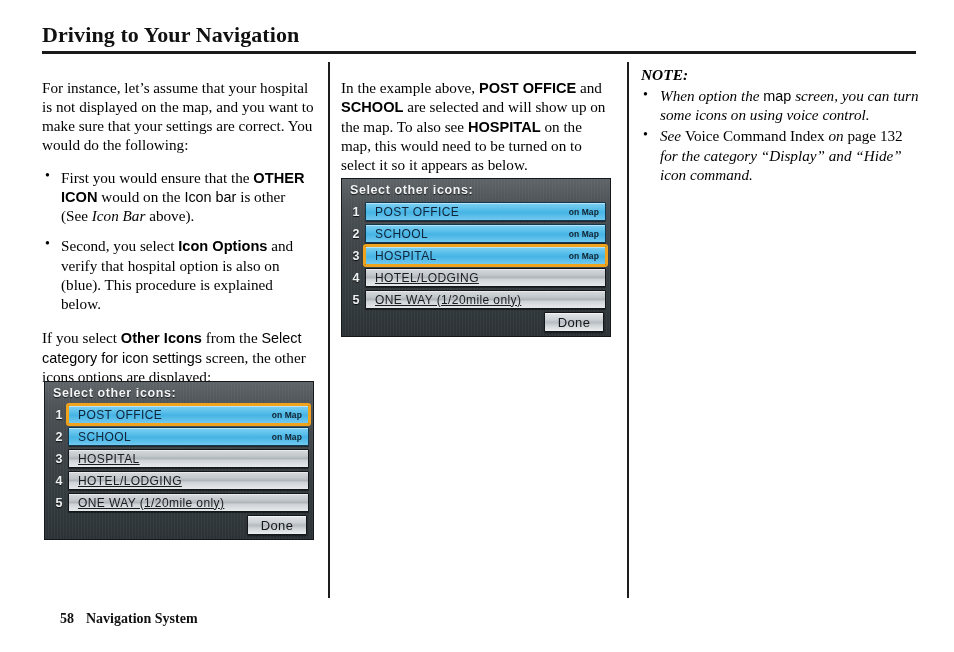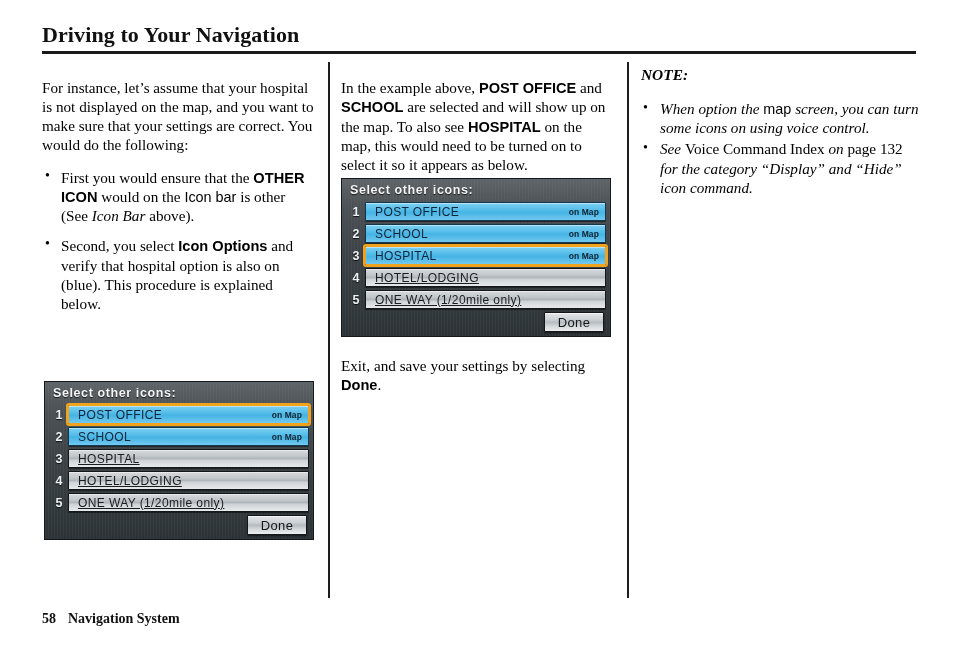--- a/index.html
+++ b/index.html
@@ -44,21 +44,21 @@
   .ital{font-style:italic;}
 
   
   .bullet{position:relative;padding-left:19px;margin-bottom:11px;font-size:15.2px;line-height:1.26;}
   .bullet>.dot{position:absolute;left:3px;top:-1px;font-size:14px;line-height:1.3;}
 
   
   .note-head{
     font-family:"Liberation Serif", serif;
     font-weight:bold;font-style:italic;font-size:15.4px;
-    margin-bottom:15px;
+    margin-bottom:2px;
   }
   .note-bullet{
     position:relative;padding-left:19px;margin-bottom:2px;
     font-style:italic;font-size:15.2px;line-height:1.265;
   }
   .note-bullet>.dot{position:absolute;left:2px;top:0px;font-style:normal;font-size:14px;}
   .upr{font-style:normal;}
   .sans-upr{font-family:"Liberation Sans", sans-serif;font-style:normal;font-size:14.4px;}
 
   
@@ -152,21 +152,21 @@
   #shot2 .onmap{font-size:8.5px;}
   #shot2 .done-wrap{top:133px;right:6px;}
   #shot2 .done-btn{width:60px;height:20px;font-size:13px;}
 
   
   .footer{
     position:absolute;left:42px;top:611px;
     font-family:"Liberation Serif", serif;font-weight:bold;
     font-size:14px;color:#111;
   }
-  .footer .pgnum{margin-right:12px;}
+  .footer .pgnum{margin-right:12px;margin-left:18px;}
 </style>
 </head>
 <body>
 
 <div class="page">
 
   <div class="page-title">Driving to Your Navigation</div>
   <div class="title-rule"></div>
 
   <div class="vdiv vdiv-1"></div>
@@ -177,28 +177,28 @@
     <p class="para">For instance, let’s assume that your hospital is not displayed on the map, and you want to make sure that your settings are correct. You would do the following:</p>
 
     <div class="bullet">
       <span class="dot">•</span><span>First you would ensure that the </span><span class="sansb">OTHER ICON</span><span> would on the </span><span class="sans">Icon bar</span><span> is other (See </span><span class="ital">Icon Bar</span><span> above).</span>
     </div>
 
     <div class="bullet" style="margin-bottom:15px;">
       <span class="dot">•</span><span>Second, you select </span><span class="sansb">Icon Options</span><span> and verify that hospital option is also on (blue). This procedure is explained below.</span>
     </div>
 
+    <p class="para"><span>If you select </span><span class="sansb">Other Icons</span><span> from the </span><span class="sans">Select category for icon settings</span><span> screen, the other icons options are displayed:</span></p>
 
   </div>
 
   <div class="col col-2">
     <p class="para"><span>In the example above, </span><span class="sansb">POST OFFICE</span><span> and </span><span class="sansb">SCHOOL</span><span> are selected and will show up on the map. To also see </span><span class="sansb">HOSPITAL</span><span> on the map, this would need to be turned on to select it so it appears as below.</span></p>
   </div>
 
-  <p class="para" style="position:absolute;left:341px;top:344px;width:272px;"><span>Exit, and save your settings by selecting </span><span class="sansb">Done</span><span>.</span></p>
 
   <div class="col col-3">
     <div class="note-head">NOTE:</div>
 
     <div class="note-bullet">
       <span class="dot">•</span><span>When option the </span><span class="sans-upr">map</span><span> screen, you can turn some icons on using voice control.</span>
     </div>
 
     <div class="note-bullet">
       <span class="dot">•</span><span>See </span><span class="upr">Voice Command Index</span><span> on </span><span class="upr">page 132</span><span> for the category “Display” and “Hide” icon command.</span>

